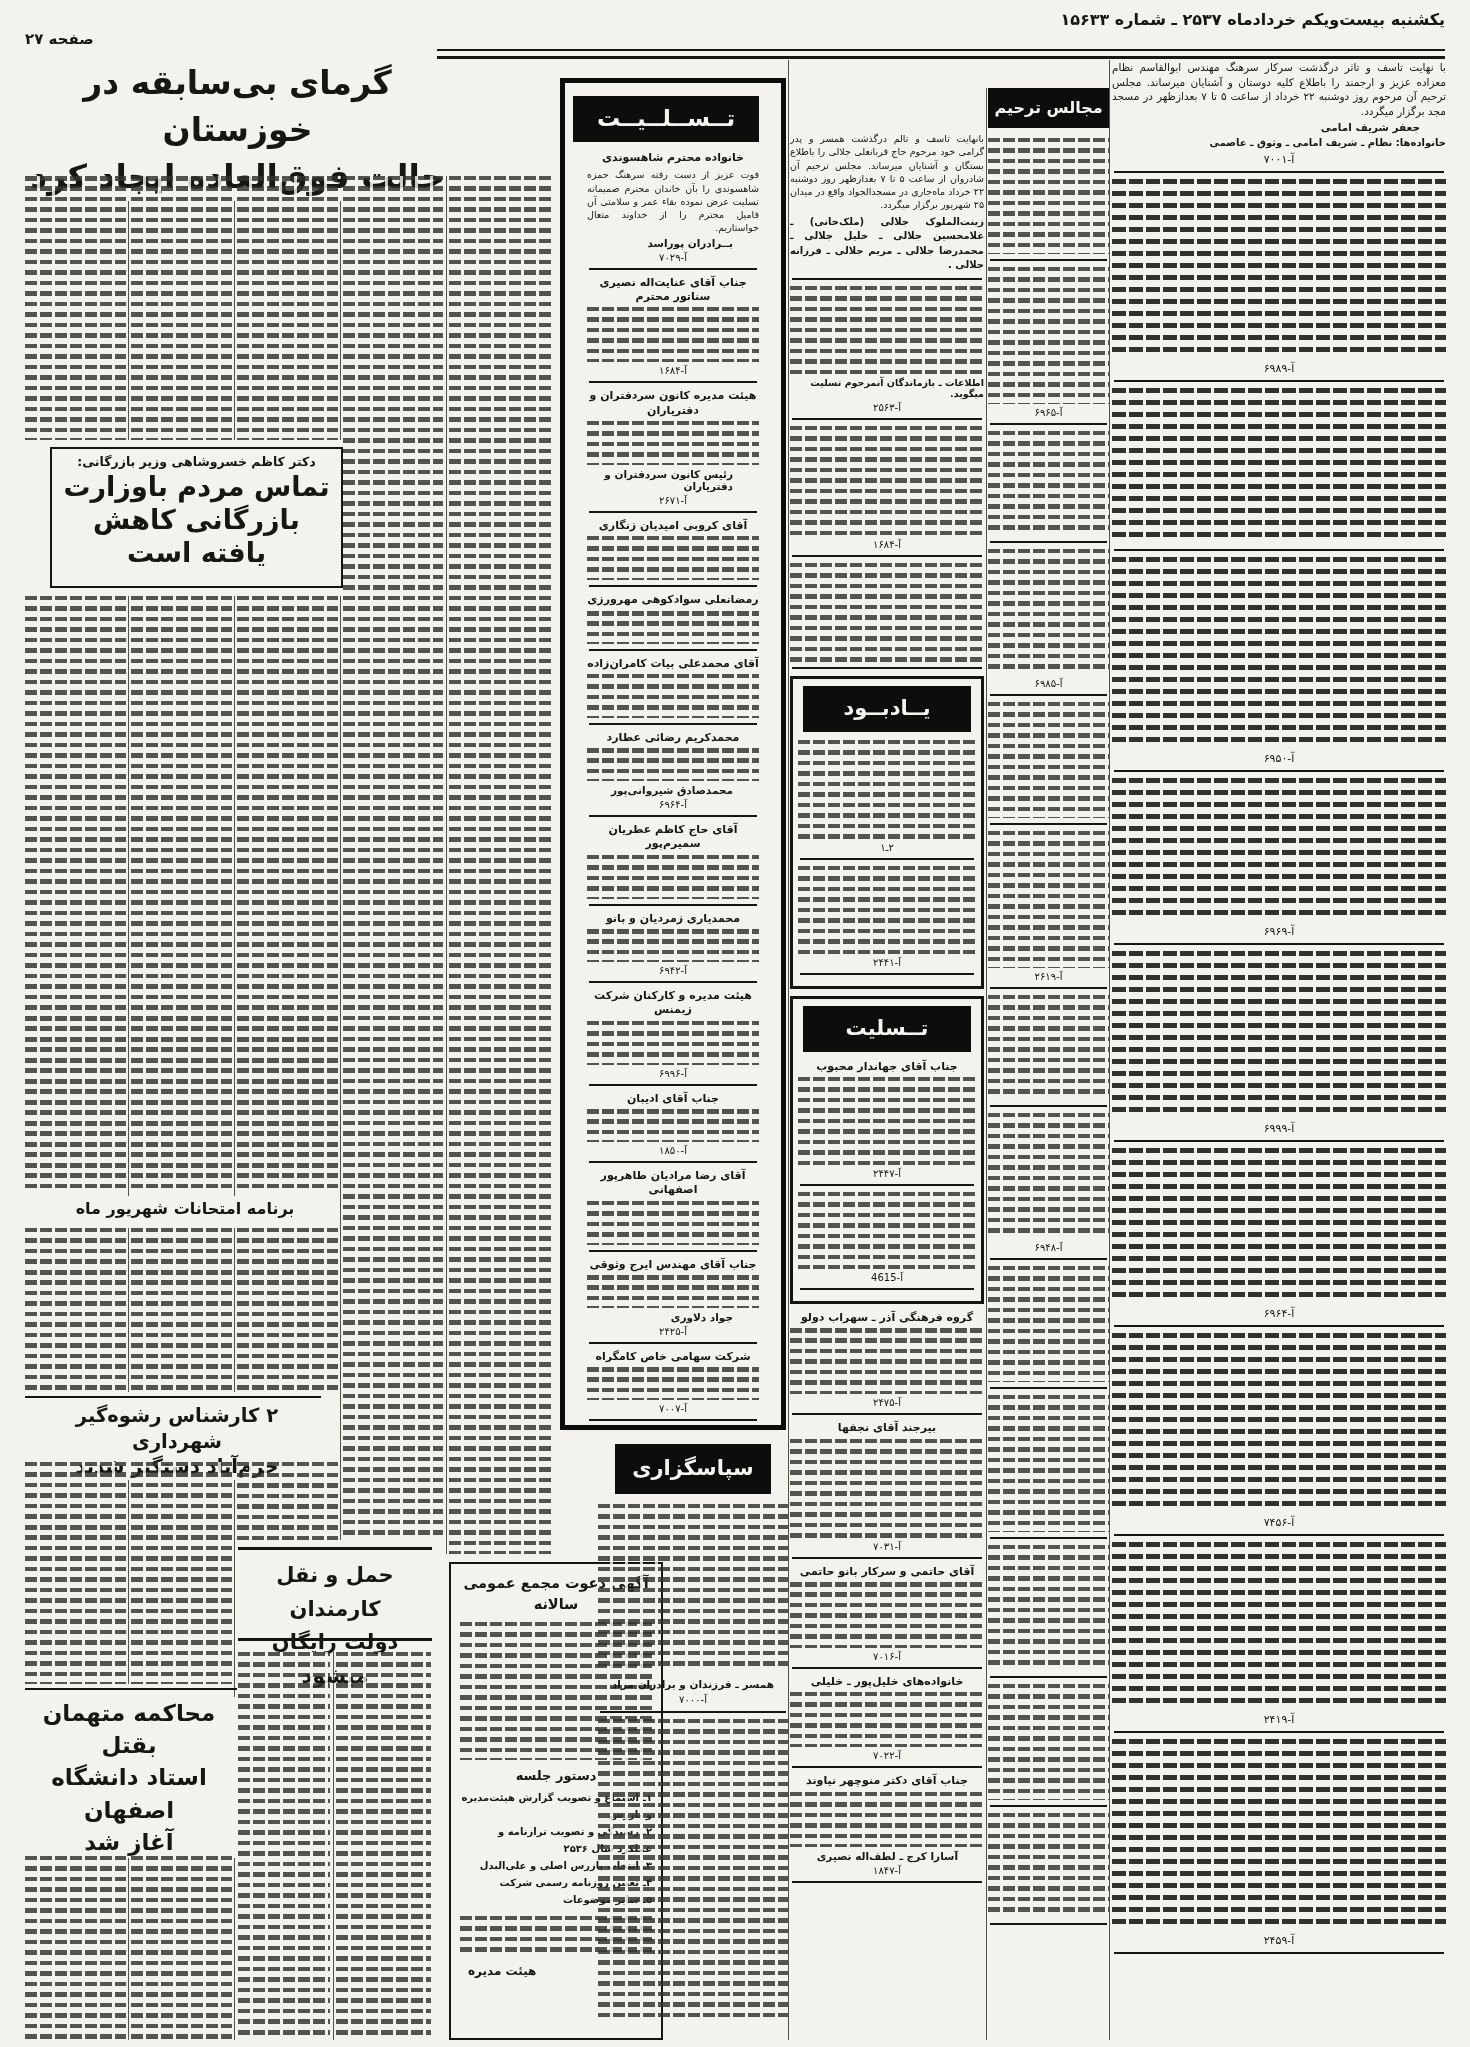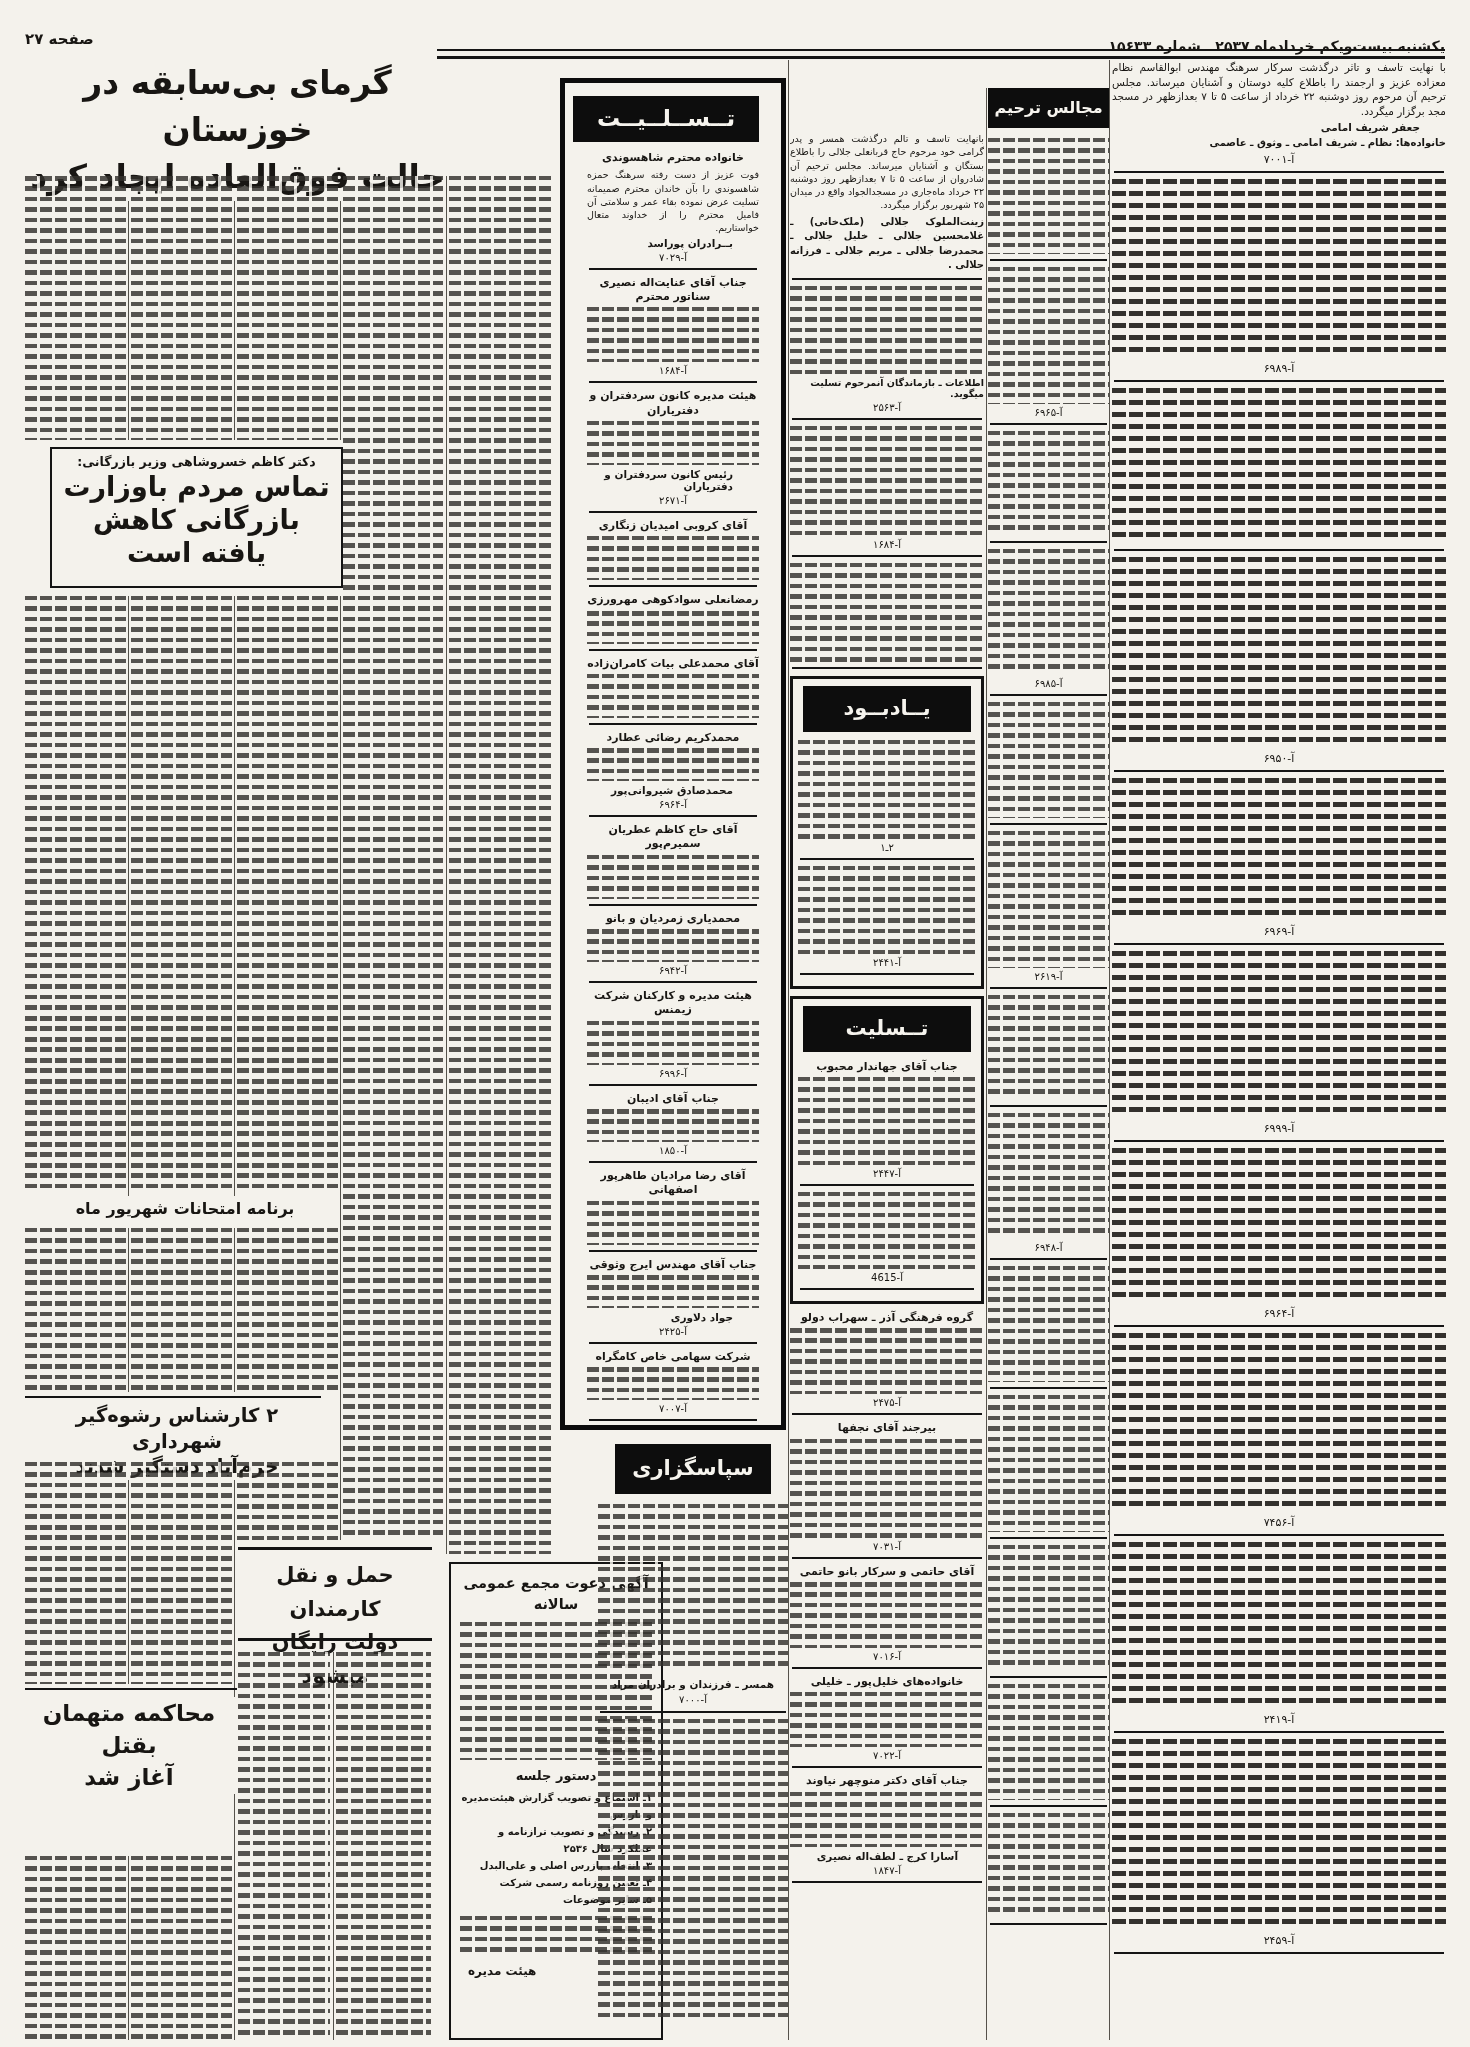--- a/index.html
+++ b/index.html
@@ -12,21 +12,21 @@
         repeating-linear-gradient(180deg, #33312d 0 4.5px, rgba(0,0,0,0) 4.5px 10.5px);
       opacity:.82;}
   .tx12{background-image:
         repeating-linear-gradient(90deg, rgba(244,242,236,0) 0 14px, #f4f2ec 14px 17px),
         repeating-linear-gradient(180deg, #33312d 0 5px, rgba(0,0,0,0) 5px 12px);}
   .vr{position:absolute;width:1px;background:#55524b;z-index:0;}
   .z1{z-index:1;}
   .paperbg{background:#f4f2ec;}
   
   #pageno{left:25px;top:30px;font-size:15px;font-weight:bold;}
-  #dateline{right:25px;top:38px;font-size:14px;font-weight:bold;}
+  #dateline{right:25px;top:10px;font-size:16px;font-weight:bold;}
   #hdr-rule{left:437px;right:25px;top:49px;height:5px;
             border-top:2px solid #161616;border-bottom:3px solid #161616;}
   
   #h-heat{left:30px;top:60px;width:415px;font-size:33px;line-height:1.42;font-weight:bold;text-align:center;}
   #box-commerce{left:50px;top:447px;width:293px;height:141px;border:2px solid #141414;
                 text-align:center;padding-top:5px;box-sizing:border-box;}
   #box-commerce .kicker{font-size:12.5px;font-weight:bold;margin-bottom:2px;}
   #box-commerce .hl{font-size:27px;font-weight:bold;line-height:1.22;}
   #h-exams{left:50px;top:1199px;width:270px;font-size:16px;font-weight:bold;text-align:center;}
   #rule-bribe{left:25px;top:1396px;width:296px;border-top:2px solid #141414;}
@@ -160,20 +160,21 @@
   <div class="abs z1 paperbg" id="box-transport">
     <div>حمل و نقل کارمندان</div>
     <div>دولت رایگان میشود</div>
   </div>
   <div class="abs tx z1" id="lf-e1"></div>
   <div class="abs tx z1" id="lf-e2"></div>
 
   <div class="abs" id="rule-trial"></div>
   <div class="abs z1 paperbg" id="h-trial">
     <div>محاکمه متهمان بقتل</div>
+    <div>استاد دانشگاه اصفهان</div>
     <div>آغاز شد</div>
   </div>
   <div class="abs tx z1" id="lf-f1"></div>
   <div class="abs tx z1" id="lf-f2"></div>
 
   <div class="abs z1 paperbg" id="box-agahi">
     <div class="title">آگهی دعوت مجمع عمومی سالانه</div>
     <div class="tx agfill"></div>
     <div class="agtitle">دستور جلسه</div>
     <div class="agitem">۱ـ استماع و تصویب گزارش هیئت‌مدیره و بازرس</div>

